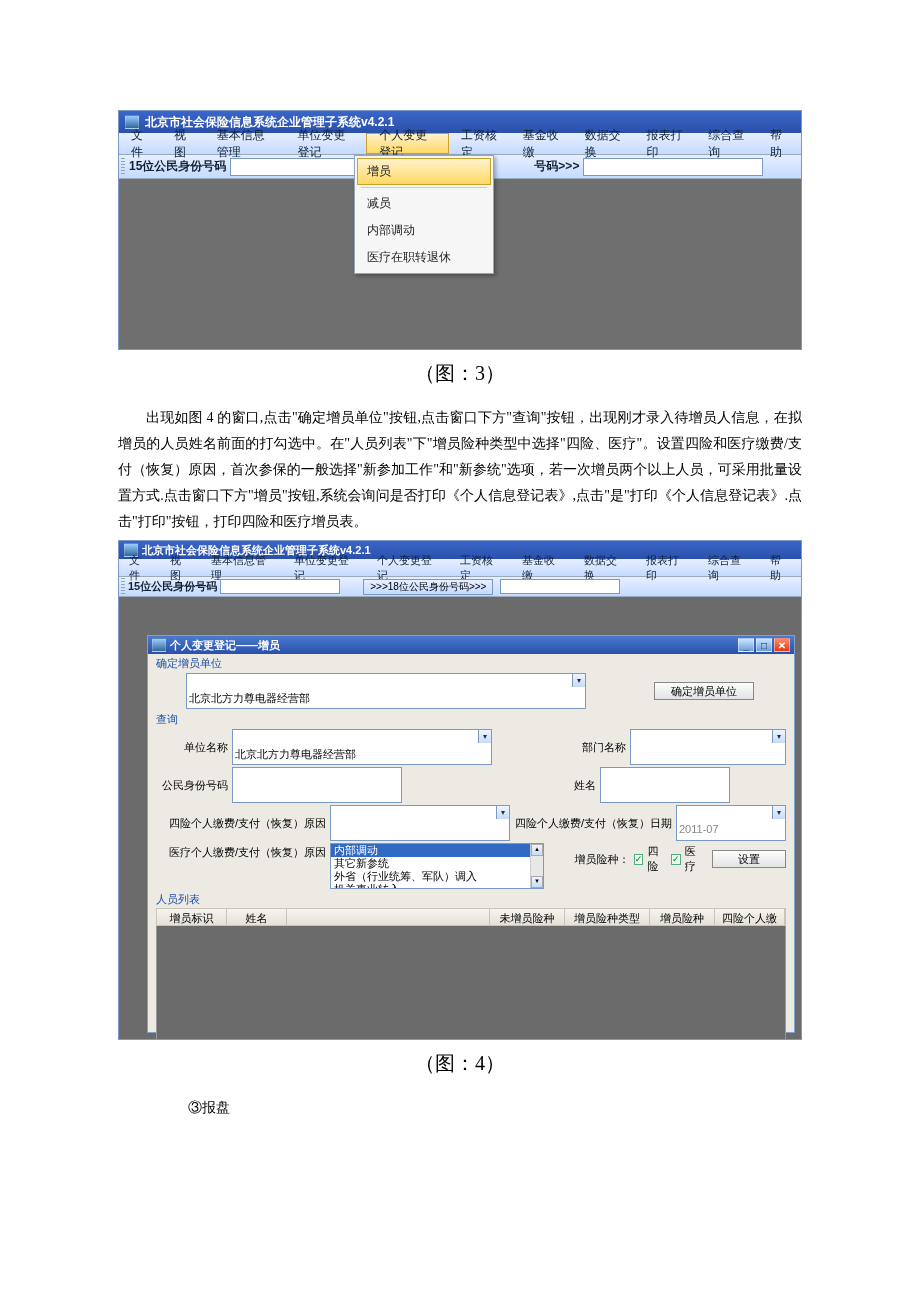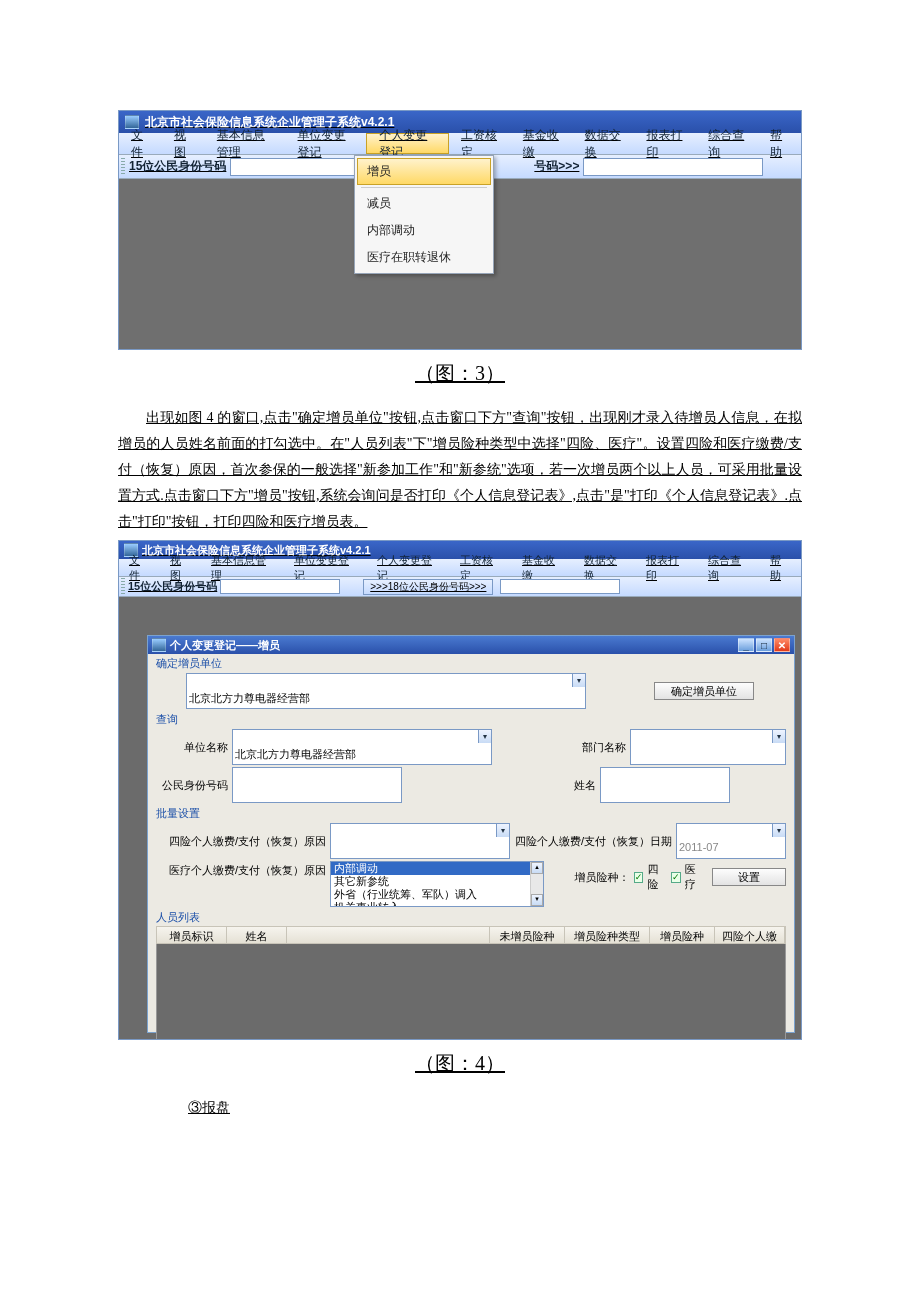--- a/index.html
+++ b/index.html
@@ -4,21 +4,21 @@
 <style>
   * { box-sizing: border-box; margin: 0; padding: 0; }
   body {
     width: 920px;
     background: #fff;
     font-family: "SimSun", "宋体", serif;
     font-size: 14px;
     color: #000;
     padding: 0;
   }
-  .page { padding: 110px 118px 40px 118px; text-decoration: underline; }
+  .page { padding: 110px 118px 40px 118px; }
 
   
   .ss1 {
     border: 1px solid #7a99c5;
     background: #6f6f6f;
     width: 100%;
     height: 240px;
     position: relative;
     font-family: "Microsoft YaHei", "SimSun", sans-serif;
     font-size: 12px;
@@ -355,21 +355,20 @@
             <div class="combo-btn">▾</div>
           </div>
         </div>
         <div class="row">
           <span class="lbl" style="width:72px">公民身份号码</span>
           <div class="inp" style="width:170px"></div>
           <span class="lbl" style="width:190px;text-align:right">姓名</span>
           <div class="inp" style="width:130px"></div>
         </div>
 
-        <div class="section-title">批量设置</div>
         <div class="row">
           <span class="lbl" style="width:170px">四险个人缴费/支付（恢复）原因</span>
           <div class="combo" style="width:180px">
             <div class="inp" style="width:100%"></div>
             <div class="combo-btn">▾</div>
           </div>
           <span class="lbl" style="flex:1;text-align:right">四险个人缴费/支付（恢复）日期</span>
           <div class="combo" style="width:110px">
             <div class="inp" style="width:100%;color:#888">2011-07</div>
             <div class="combo-btn">▾</div>

